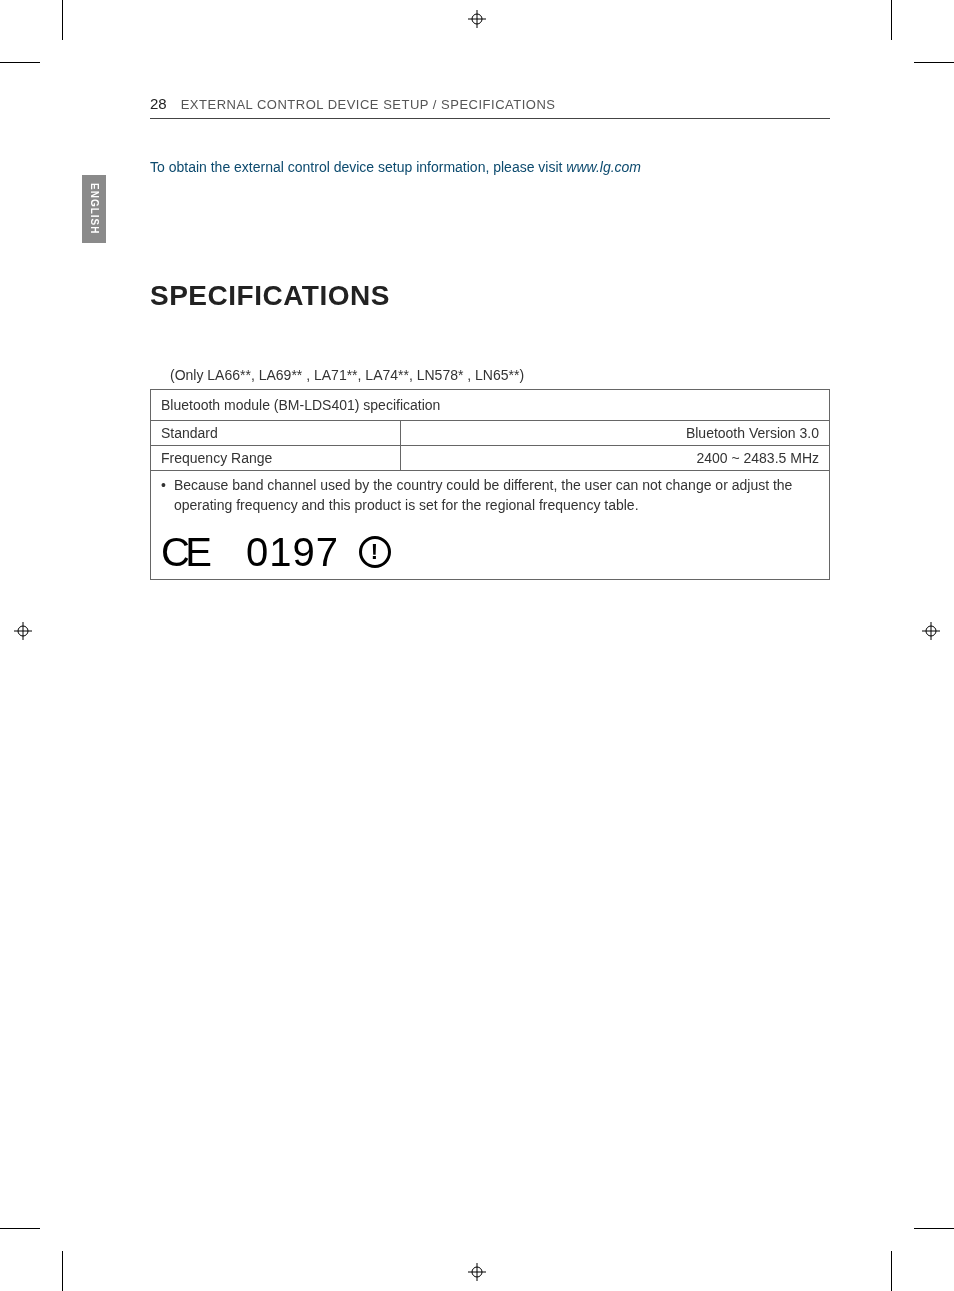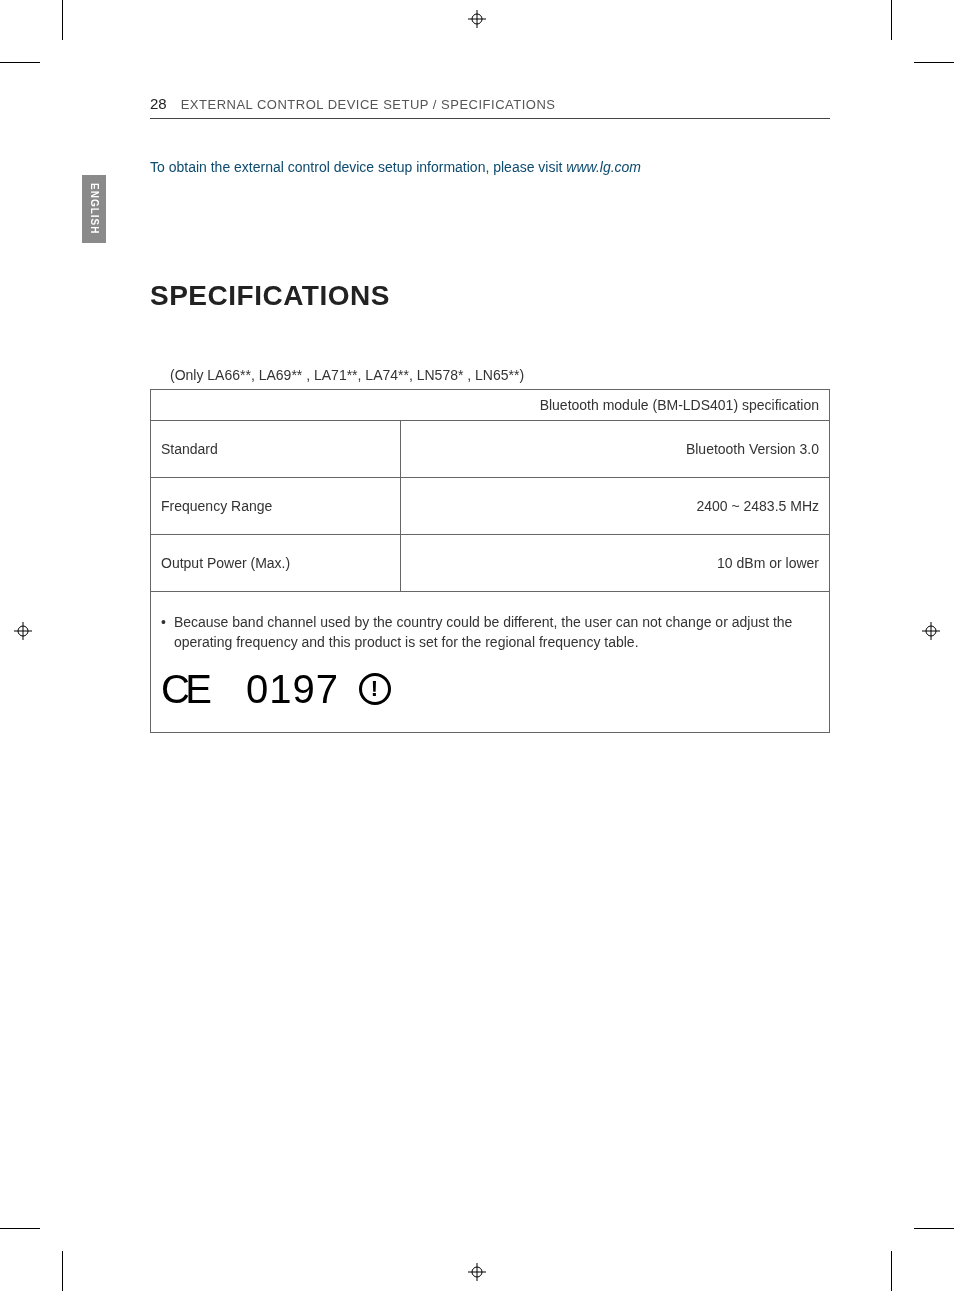--- a/index.html
+++ b/index.html
@@ -88,26 +88,26 @@
   }
   table.spec {
     margin-top: 6px;
     width: 100%;
     border-collapse: collapse;
     font-size: 14px;
     color: #333;
   }
   table.spec th, table.spec td {
     border: 1px solid #666;
-    padding: 20px 10px;
+    padding: 4px 10px;
     vertical-align: middle;
   }
   table.spec th {
     font-weight: normal;
-    text-align: right;
+    text-align: left;
     padding: 7px 10px;
   }
   table.spec td.label { width: 250px; text-align: left; }
   table.spec td.val   { text-align: right; }
   .note-row td {
     padding: 10px 14px 14px 14px;
     text-align: left;
   }
   .bullet-row { display: flex; gap: 8px; line-height: 1.45; }
   .bullet-dot { flex: 0 0 auto; }
@@ -199,24 +199,20 @@
         <tr>
       <th colspan="2">Bluetooth module (BM-LDS401) specification</th>
     </tr>
     <tr>
       <td class="label">Standard</td>
       <td class="val">Bluetooth Version 3.0</td>
     </tr>
     <tr>
       <td class="label">Frequency Range</td>
       <td class="val">2400 ~ 2483.5 MHz</td>
-    </tr>
-    <tr>
-      <td class="label">Output Power (Max.)</td>
-      <td class="val">10 dBm or lower</td>
     </tr>
     <tr class="note-row">
       <td colspan="2">
         <div class="bullet-row">
           <span class="bullet-dot">•</span>
           <span>Because band channel used by the country could be different, the user can not change or adjust the operating frequency and this product is set for the regional frequency table.</span>
         </div>
         <div class="ce-block">
           <span class="ce-mark">C E</span>
           <span class="ce-num">0197</span>

